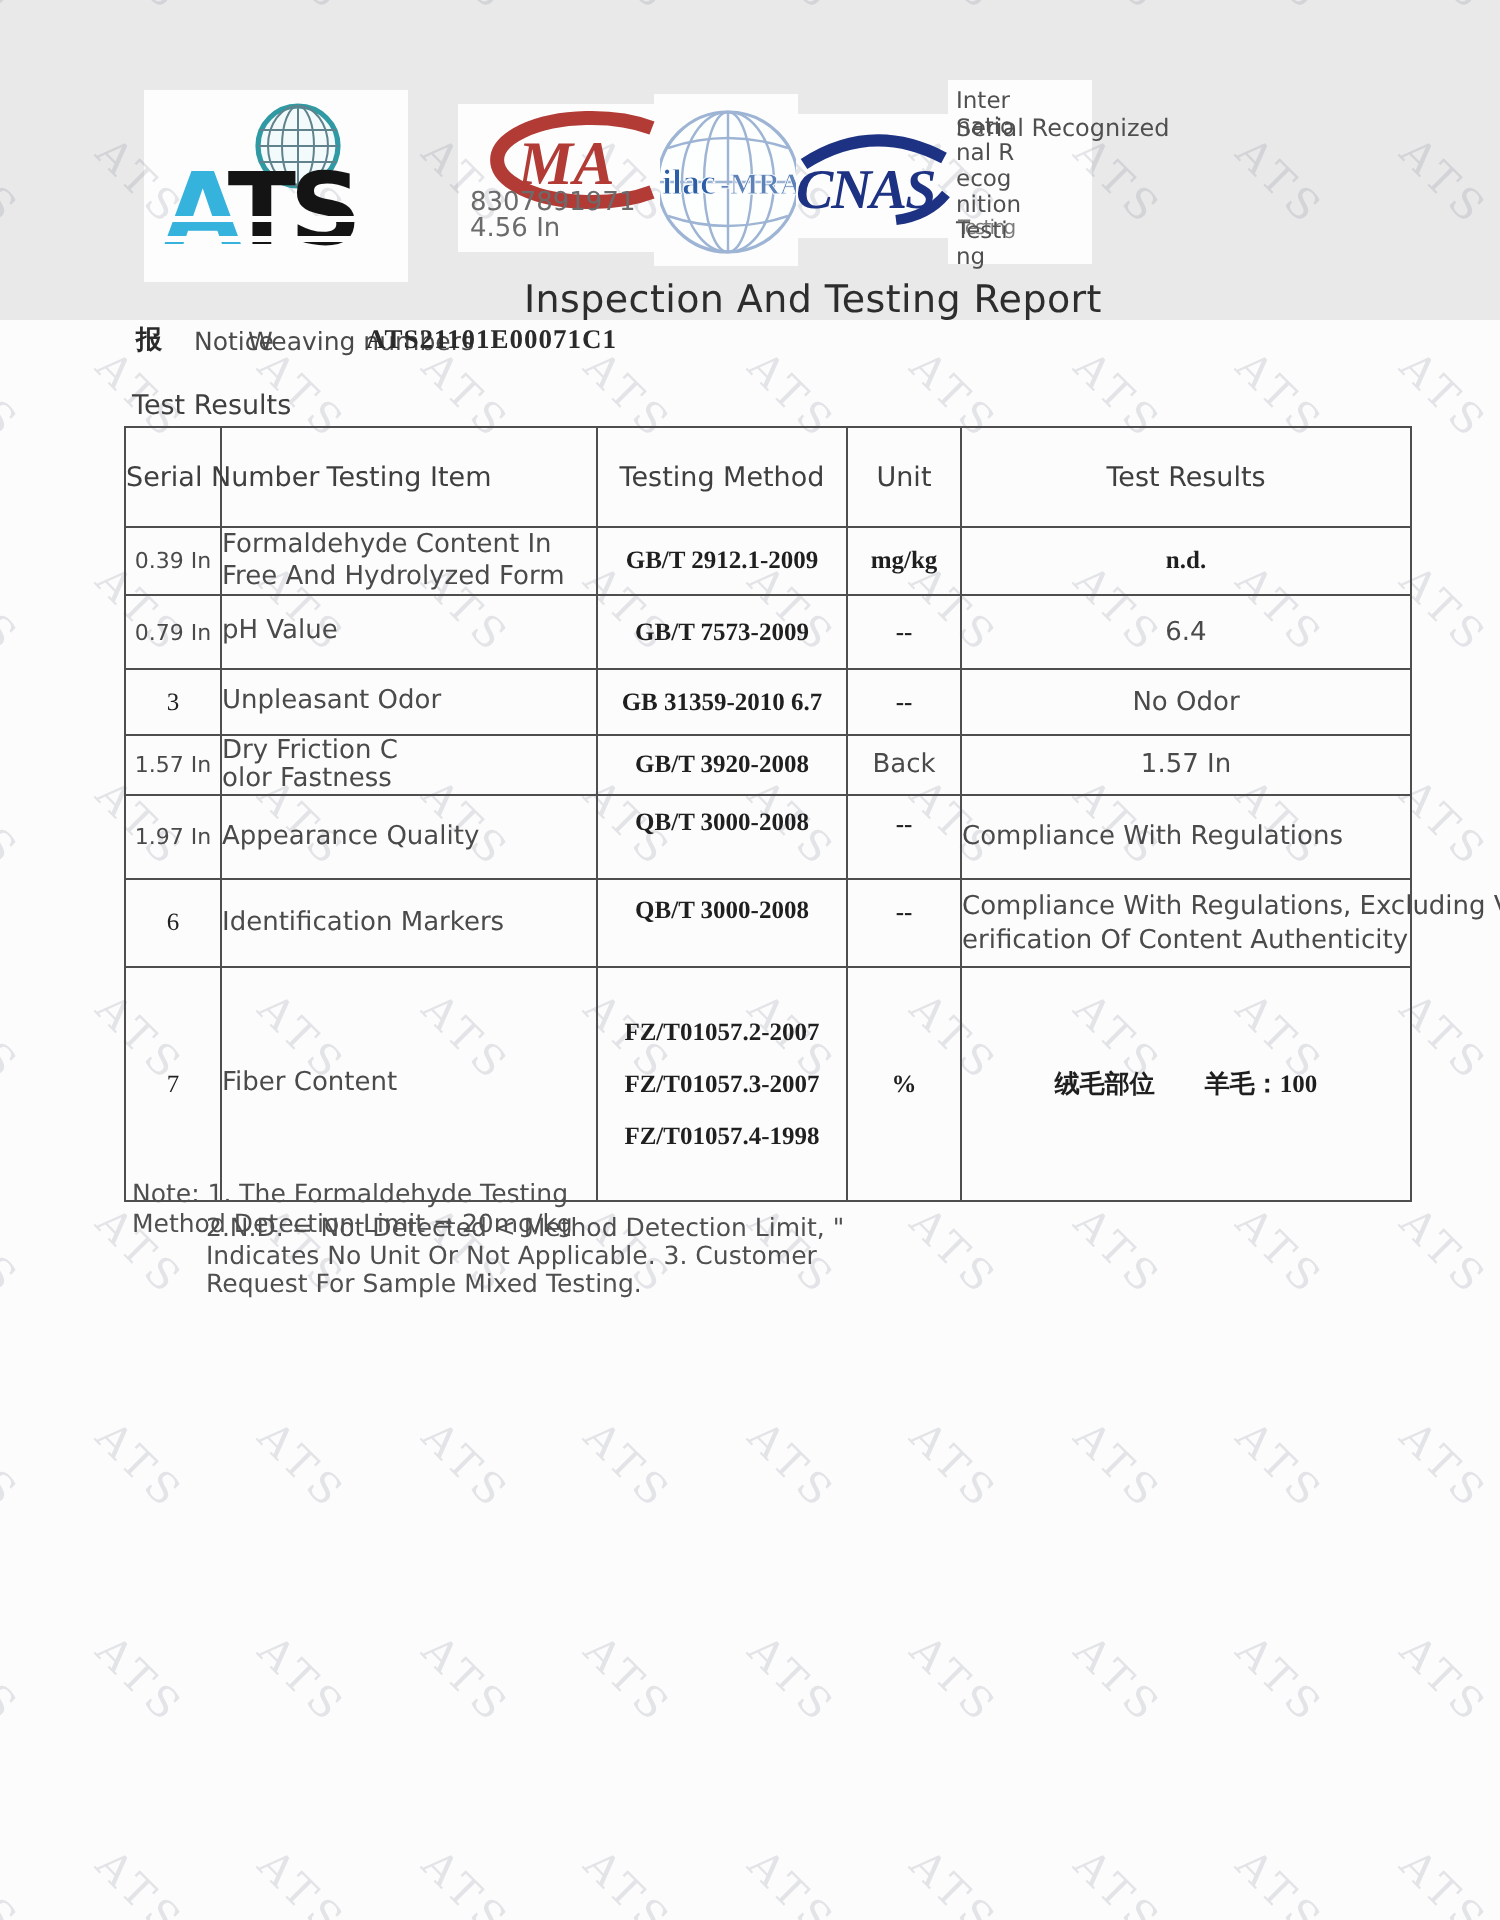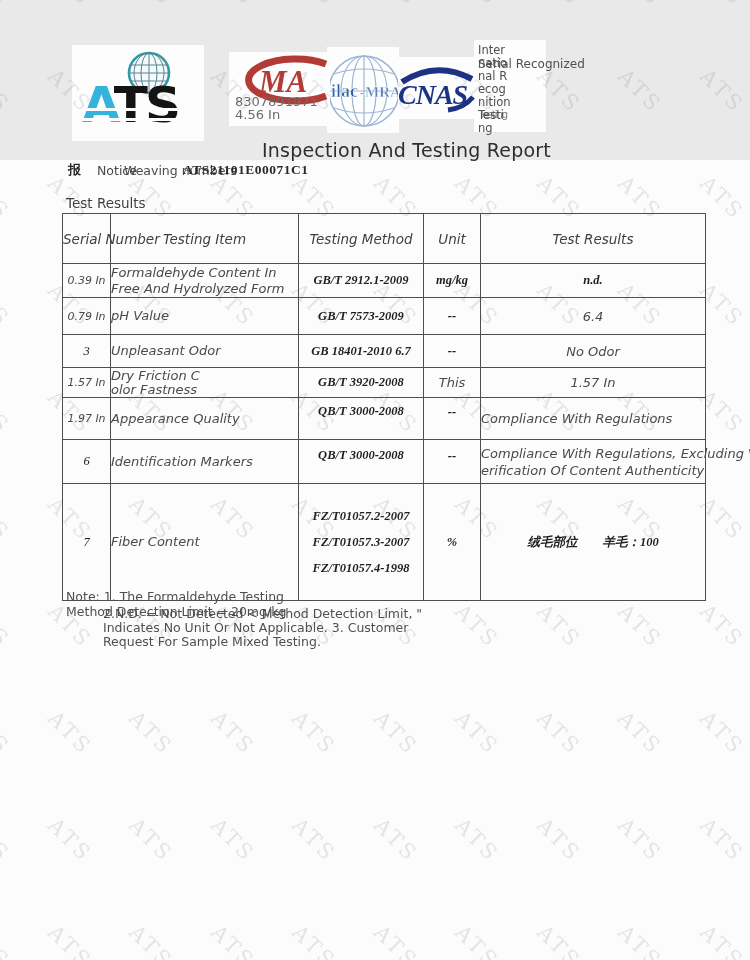--- a/index.html
+++ b/index.html
@@ -40,21 +40,21 @@
   #notice-cn{position:absolute;left:68px;top:161px;font-size:13px;font-weight:700;color:#2a2a2a;font-family:"DejaVu Serif",serif;}
   #notice-label{position:absolute;left:97px;top:163px;font-size:12.5px;color:#4a4a4a;}
   #notice-overlay{position:absolute;left:124px;top:163px;font-size:12.5px;color:#4a4a4a;white-space:nowrap;}
   #report-no{position:absolute;left:183px;top:162px;font-size:13.5px;color:#2a2a2a;font-family:"Liberation Serif","DejaVu Serif",serif;font-weight:600;letter-spacing:.5px;}
 
   #table-caption{position:absolute;left:66px;top:195px;font-size:13.5px;color:#3f3f3f;}
 
   
   #results-table{
     position:absolute;left:62px;top:213px;width:643px;
-    border-collapse:collapse;table-layout:fixed;font-style:italic;
+    border-collapse:collapse;table-layout:fixed;
   }
   #results-table th,#results-table td{
     border:1px solid #4e4e4e;padding:0;vertical-align:middle;overflow:visible;
   }
   #results-table th{font-weight:400;font-size:13.5px;color:#3f3f3f;text-align:center;}
   th.h-serial{text-align:left;white-space:nowrap;padding-left:6px;}
   th.h-method{white-space:nowrap;padding-left:18px;}
   th.h-unit{font-size:17.5px;color:#333;}
   tr.h50{height:50px;} tr.h34{height:34px;} tr.h37{height:37px;} tr.h33{height:33px;}
   tr.h30{height:30px;} tr.h42{height:42px;} tr.h44{height:44px;} tr.h117{height:117px;}
@@ -289,30 +289,30 @@
       <tr class="h37">
         <td class="c-serial">0.79 In</td>
         <td class="c-item">pH Value</td>
         <td class="c-method" style="line-height:15px">GB/T 7573-2009</td>
         <td class="c-unit">--</td>
         <td class="c-result">6.4</td>
       </tr>
       <tr class="h33">
         <td class="c-serial serif">3</td>
         <td class="c-item">Unpleasant Odor</td>
-        <td class="c-method" style="line-height:15px">GB 18401-2010 6.7</td>
+        <td class="c-method" style="line-height:15px">GB 31359-2010 6.7</td>
         <td class="c-unit">--</td>
         <td class="c-result">No Odor</td>
       </tr>
       <tr class="h30">
         <td class="c-serial">1.57 In</td>
         <td class="c-item" style="line-height:14px">Dry Friction C
 olor Fastness</td>
         <td class="c-method" style="line-height:15px">GB/T 3920-2008</td>
-        <td class="c-unit sans">This</td>
+        <td class="c-unit sans">Back</td>
         <td class="c-result">1.57 In</td>
       </tr>
       <tr class="h42">
         <td class="c-serial">1.97 In</td>
         <td class="c-item">Appearance Quality</td>
         <td class="c-method" style="line-height:15px;vertical-align:top;padding-top:6px">QB/T 3000-2008</td>
         <td class="c-unit" style="vertical-align:top;padding-top:7px">--</td>
         <td class="c-result shift-right">Compliance With Regulations</td>
       </tr>
       <tr class="h44">

